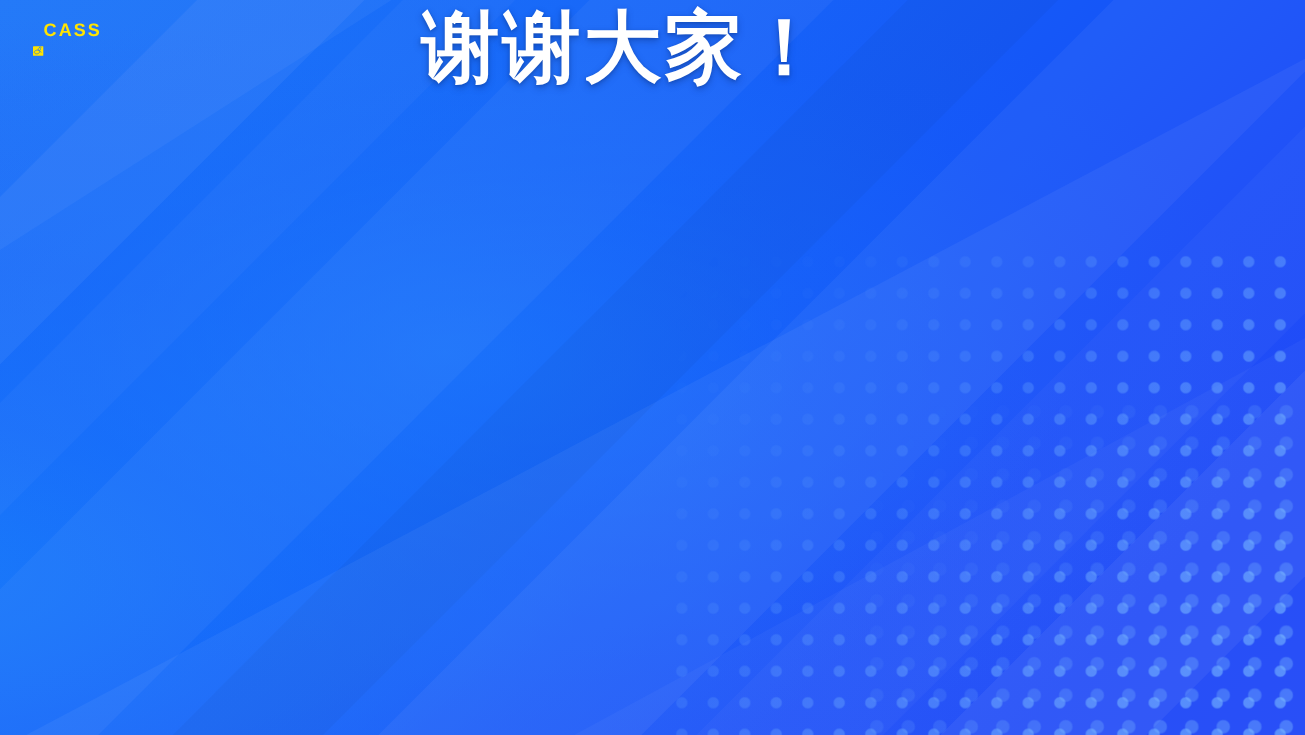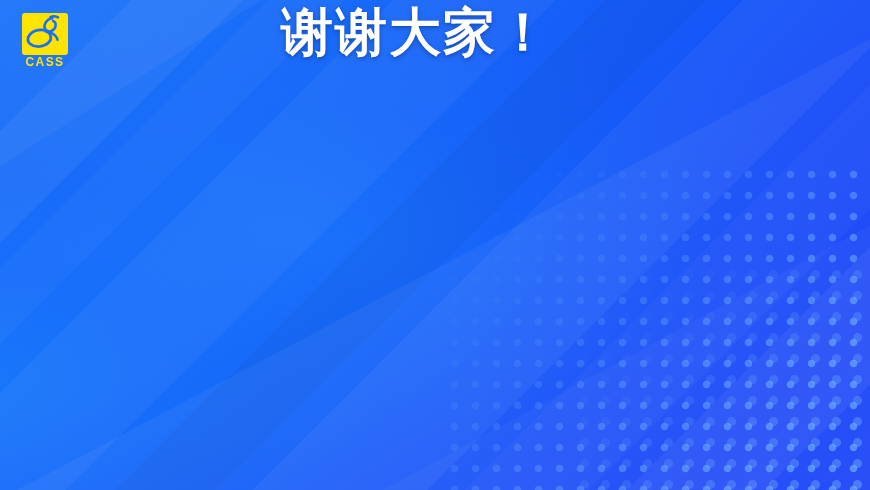--- a/index.html
+++ b/index.html
@@ -160,22 +160,21 @@
     top: 13px;
     display: flex;
     align-items: flex-start;
     gap: 11px;
     z-index: 6;
   }
   .logo-mark {
     width: 46px;
     flex: 0 0 46px;
     display: flex;
-    flex-direction: column;
-    align-items: center;
+    flex-direction: row;
   }
   .logo-mark svg { display: block; }
   .logo-cass {
     margin-top: 1px;
     font-size: 12px;
     font-weight: 700;
     letter-spacing: 1.4px;
     color: #ffe400;
     line-height: 1;
     font-family: "Liberation Sans", "DejaVu Sans", sans-serif;

